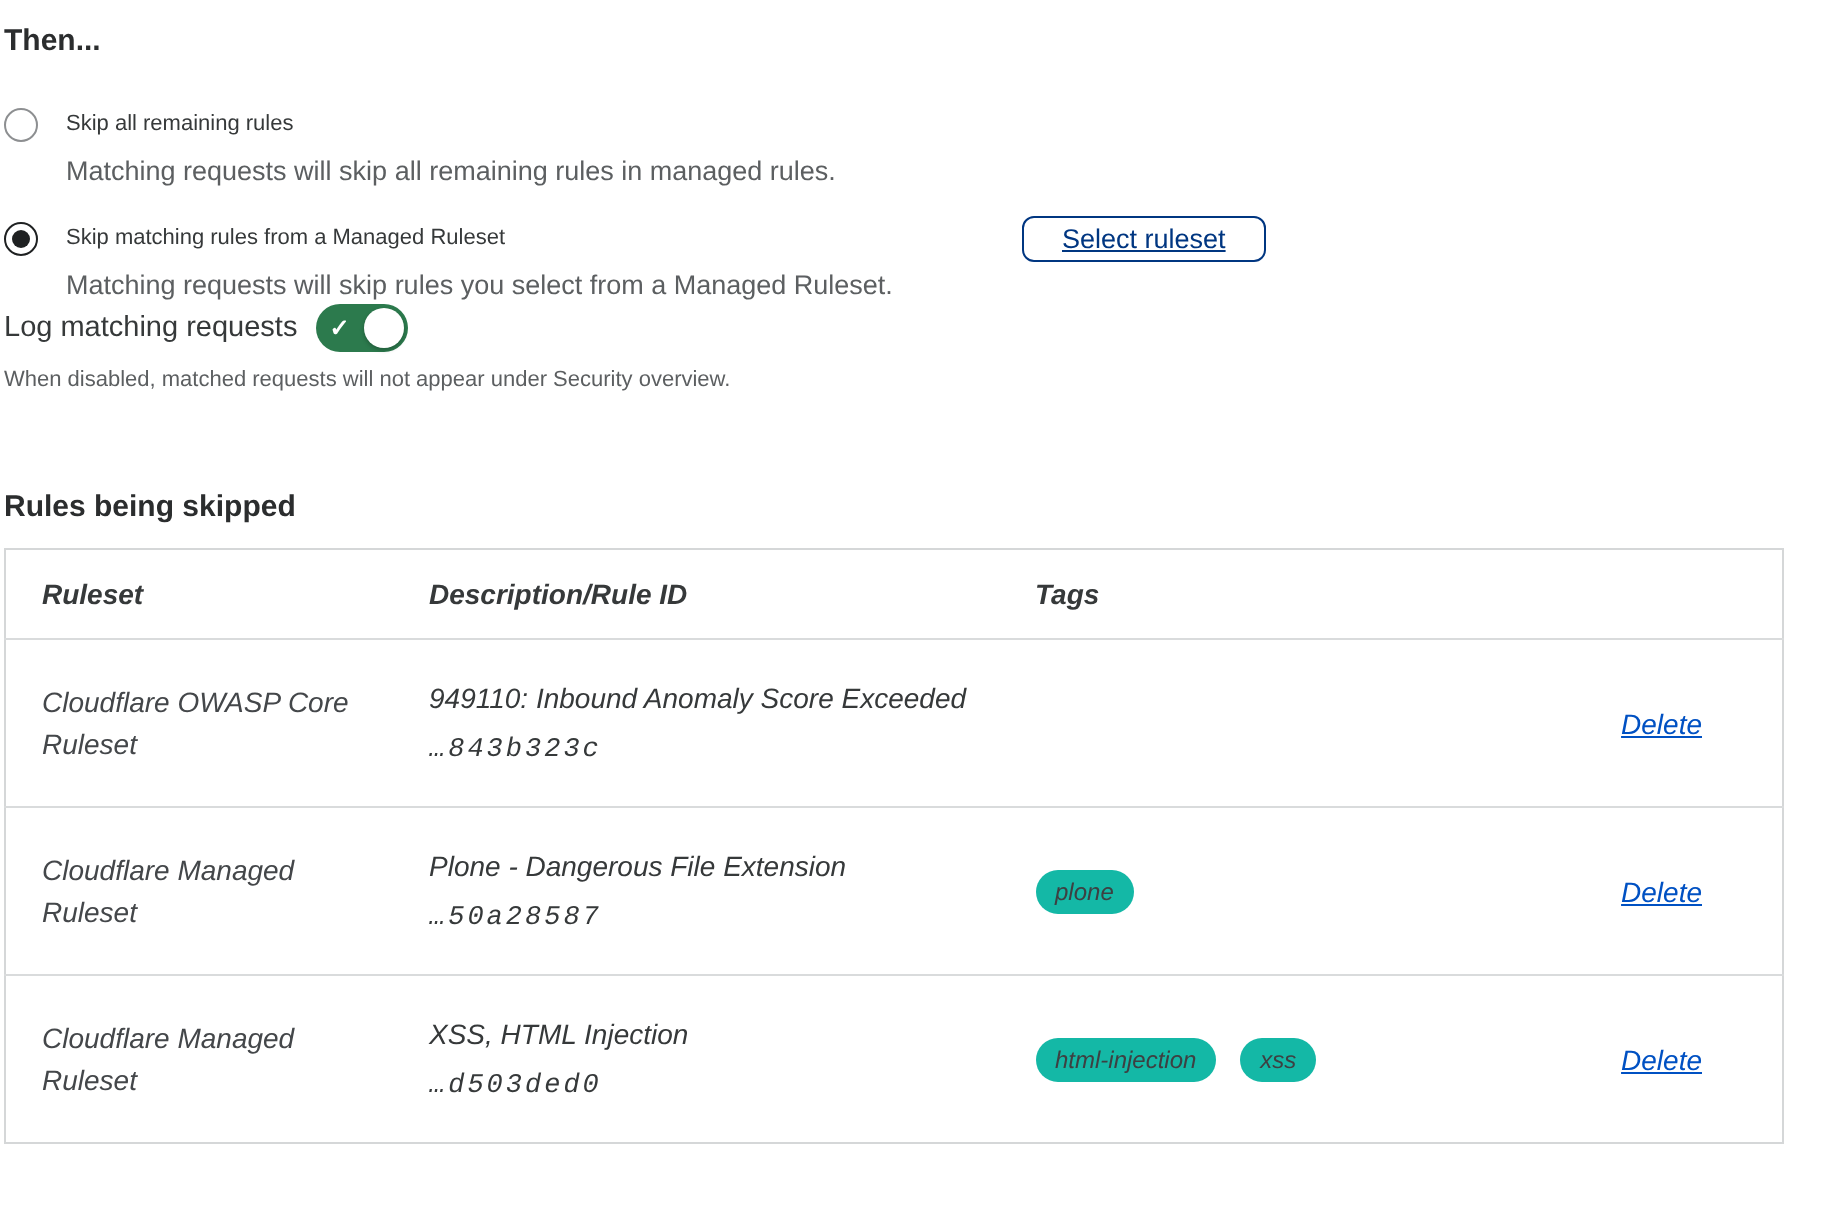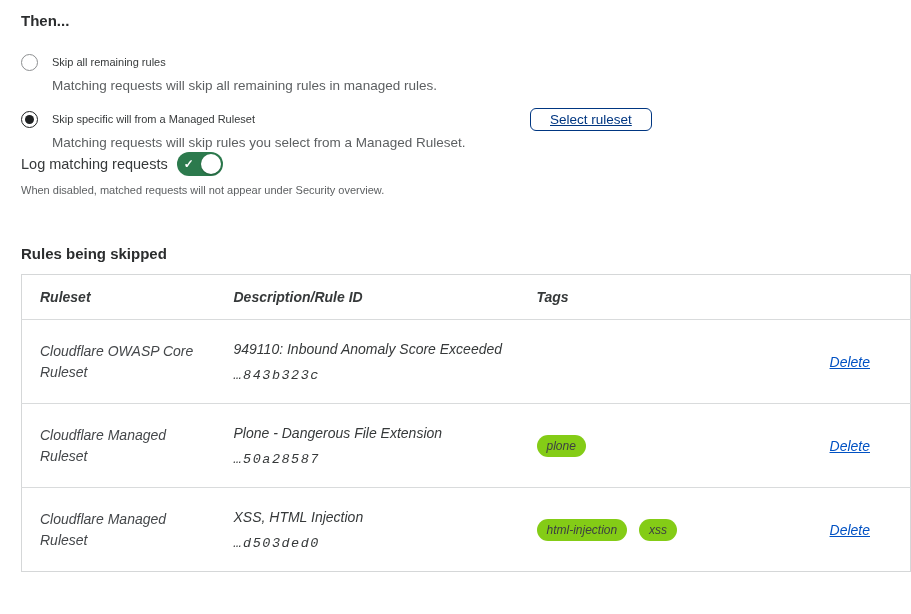--- a/index.html
+++ b/index.html
@@ -4,21 +4,21 @@
 <style>
   * { box-sizing: border-box; }
   html, body { margin: 0; padding: 0; }
   body {
     width: 911px; height: 614px;
     background: #ffffff;
     font-family: "Liberation Sans", sans-serif;
     color: #36393a;
     overflow: hidden;
   }
-  .page { padding: 12px 11px 0 21px; }
+  .page { padding: 12px 11px 0 2px; }
 
   
   .then-heading {
     font-size: 15px; font-weight: 700; color: #2b2d2e;
     line-height: 18px; margin: 0;
   }
   .option { display: flex; position: relative; }
   .option.first { margin-top: 22px; }
   .option.second { margin-top: 14px; }
   .radio {
@@ -91,21 +91,21 @@
     font-size: 14px; color: #44474a; padding: 0;
   }
   .ruleset-name { line-height: 21px; }
   .desc-line { color: #36393a; line-height: 19px; }
   .rule-id {
     font-family: "Liberation Mono", monospace;
     font-size: 13.5px; letter-spacing: 1.5px;
     color: #36393a; margin-top: 9px;
   }
   .tag-pill {
-    display: inline-block; background: #84cc16; color: #3d4042;
+    display: inline-block; background: #14b8a6; color: #3d4042;
     font-size: 12px; line-height: 14px; padding: 4px 10px;
     border-radius: 11px; margin-right: 8px;
   }
   td.delete-cell { text-align: right; padding-right: 40px; }
   .delete-link {
     color: #0051c3; font-size: 14px; text-decoration: underline; cursor: pointer;
   }
 </style>
 </head>
 <body>
@@ -118,21 +118,21 @@
     <div class="radio"></div>
     <div class="option-text">
       <div class="option-label">Skip all remaining rules</div>
       <div class="option-desc">Matching requests will skip all remaining rules in managed rules.</div>
     </div>
   </div>
 
   <div class="option second">
     <div class="radio selected"></div>
     <div class="option-text">
-      <div class="option-label">Skip specific will from a Managed Ruleset</div>
+      <div class="option-label">Skip matching rules from a Managed Ruleset</div>
       <div class="option-desc">Matching requests will skip rules you select from a Managed Ruleset.</div>
     </div>
     <button class="select-ruleset-btn">Select ruleset</button>
   </div>
 
   <div class="log-row">
     <span class="log-label">Log matching requests</span>
     <div class="toggle">
       <span class="toggle-check">✓</span>
       <span class="toggle-knob"></span>

